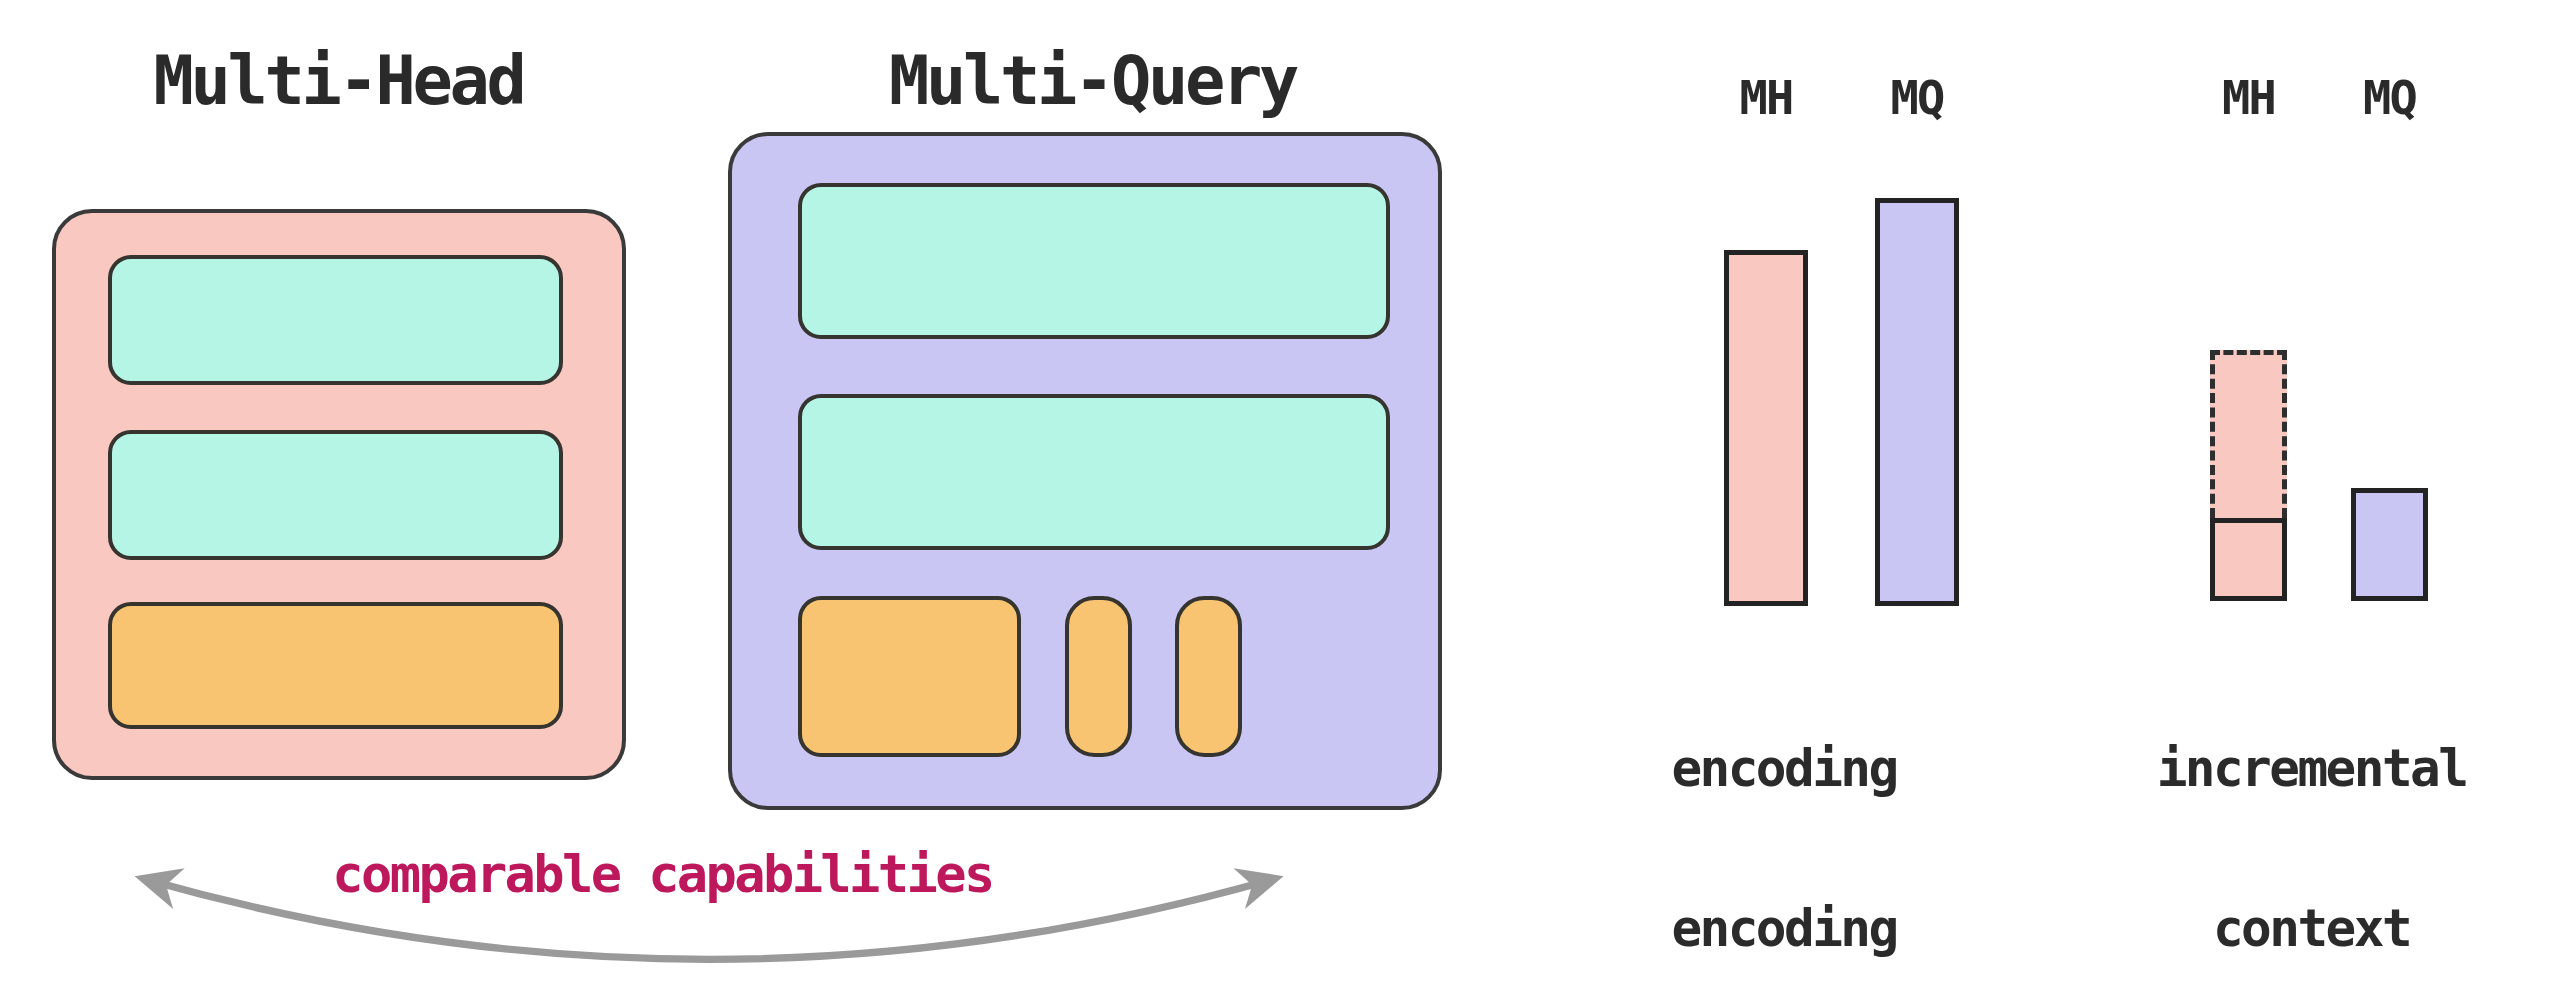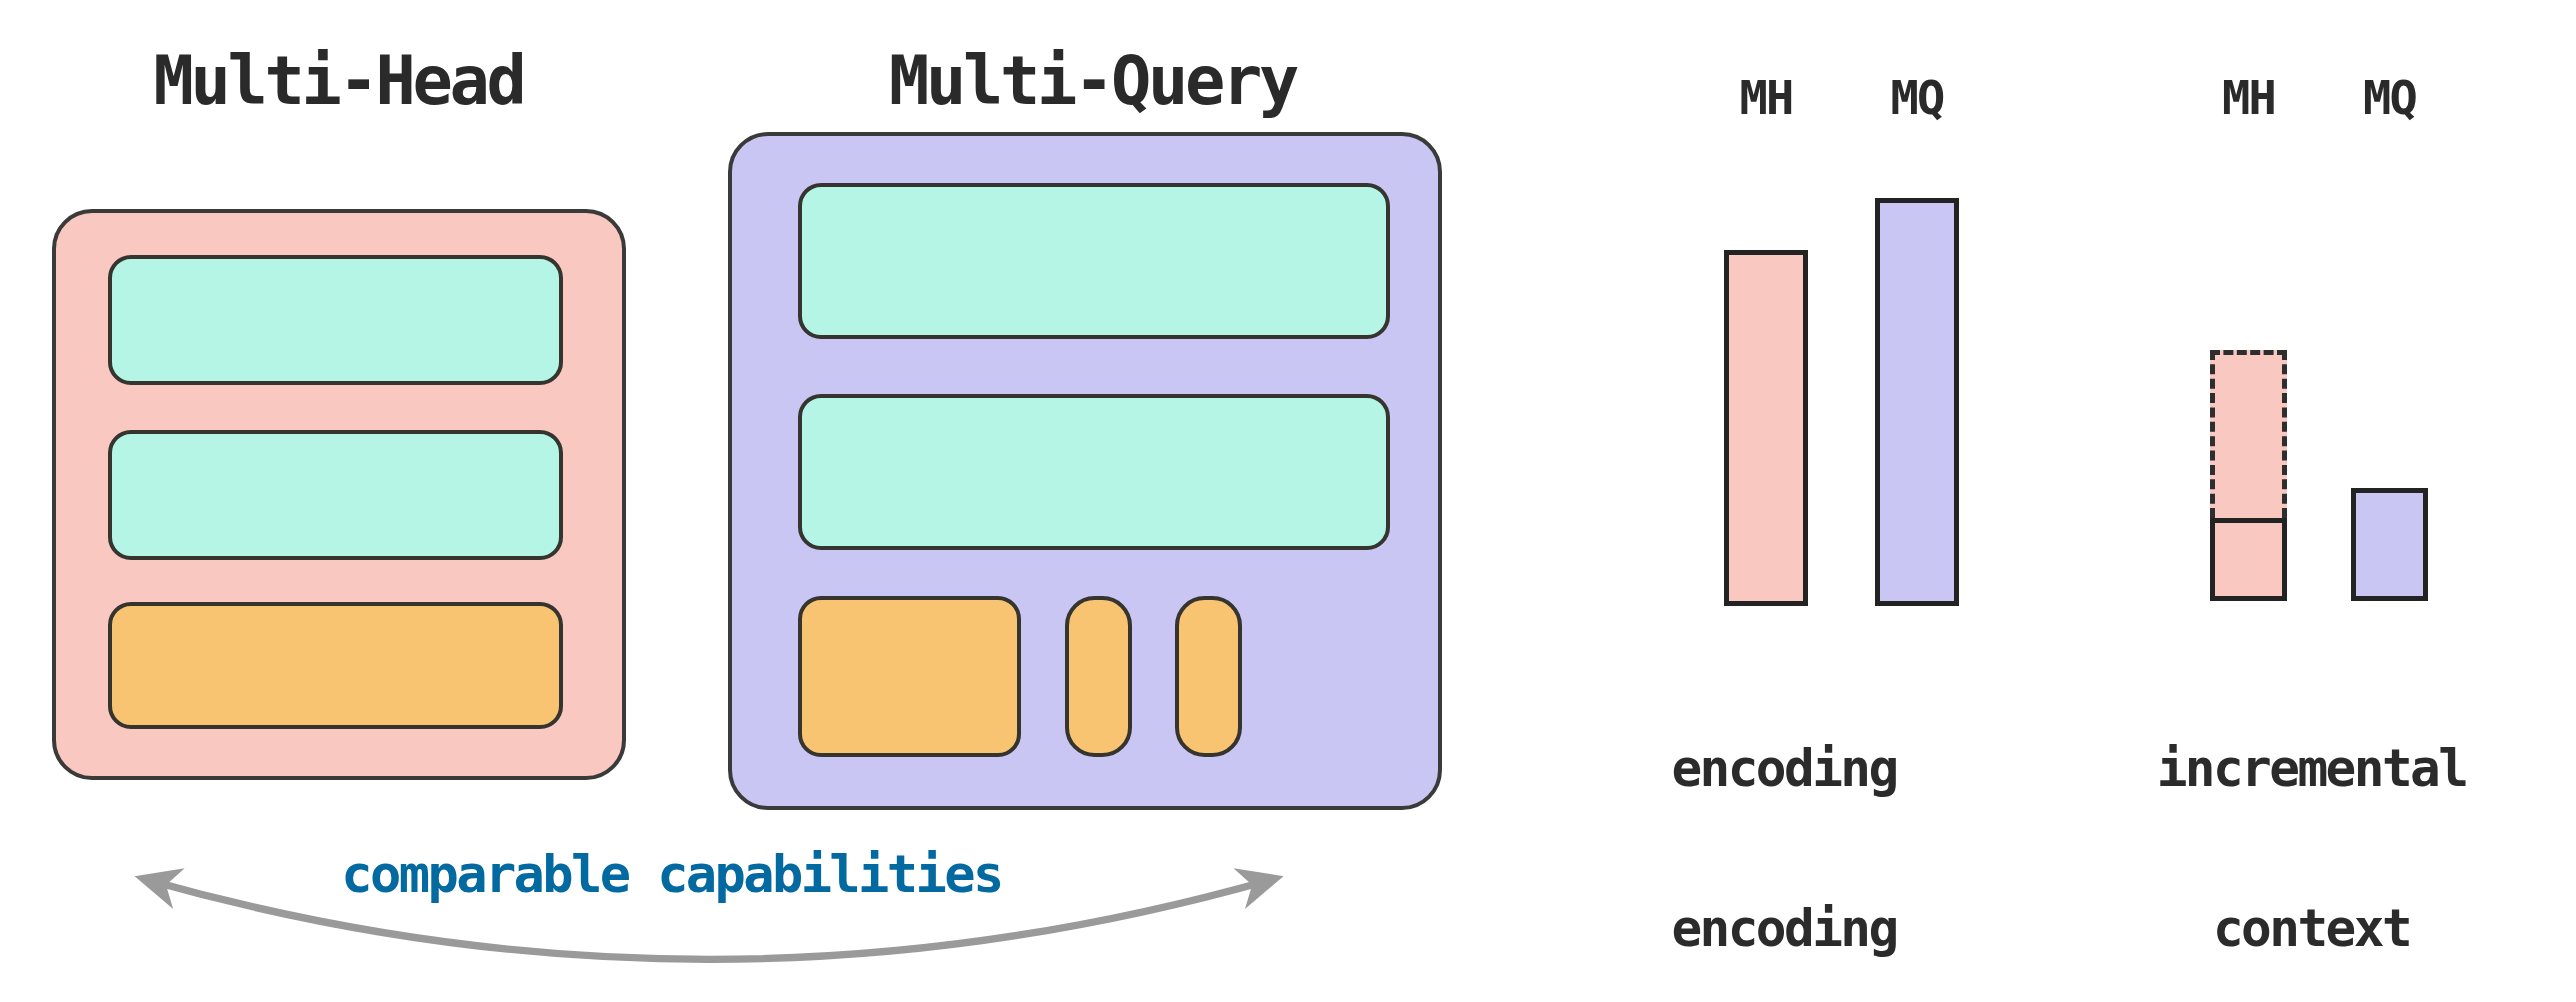--- a/index.html
+++ b/index.html
@@ -60,25 +60,25 @@
   .mq-b1 { left: 66px; right: 48px; top: 47px;  height: 156px; }
   .mq-b2 { left: 66px; right: 48px; top: 258px; height: 156px; }
   .mq-q1 { left: 66px;  width: 223px; top: 460px; height: 161px; }
   .mq-q2 { left: 333px; width: 67px; top: 460px; height: 161px; border-radius: 29.5px; }
   .mq-q3 { left: 443px; width: 67px; top: 460px; height: 161px; border-radius: 29.5px; }
 
   
   .arrow-svg { position: absolute; left: 0; top: 0; width: 2576px; height: 1003px; }
   .arrow-caption {
     position: absolute;
-    left: 269px; top: 844px; width: 805px;
+    left: 260px; top: 844px; width: 805px;
     font-size: 52px;
     letter-spacing: -0.05em;
     text-align: center;
-    color: #0369a1;
+    color: #be185d;
     white-space: nowrap;
   }
 
   
   .bar-label {
     position: absolute;
     top: 54px;
     font-size: 47px;
     letter-spacing: -0.04em;
     text-align: center;

